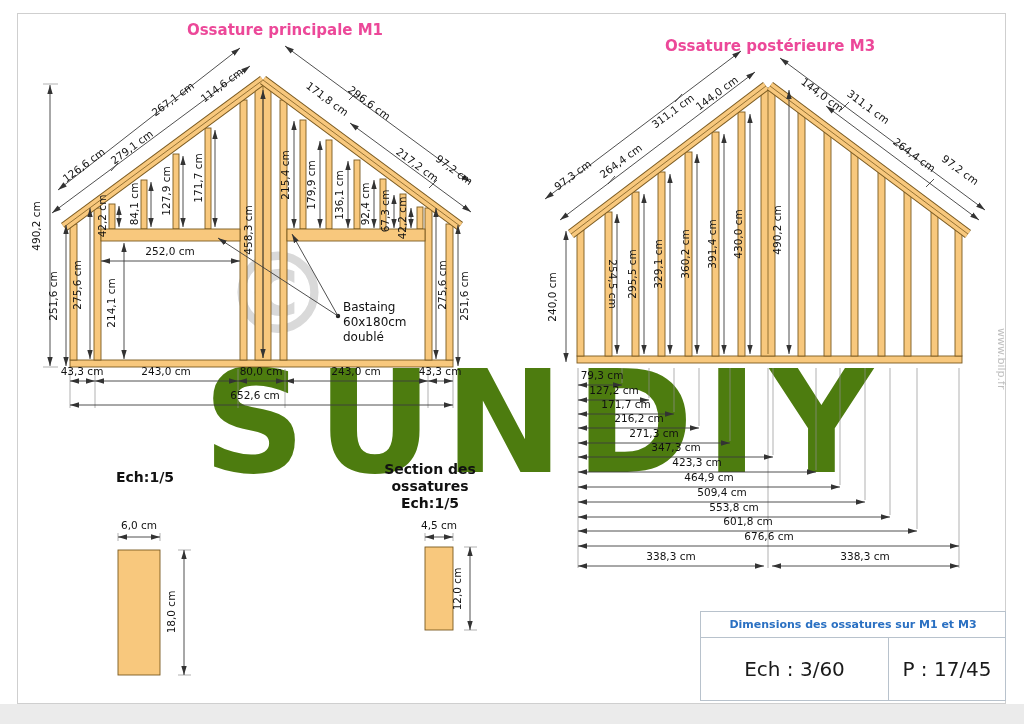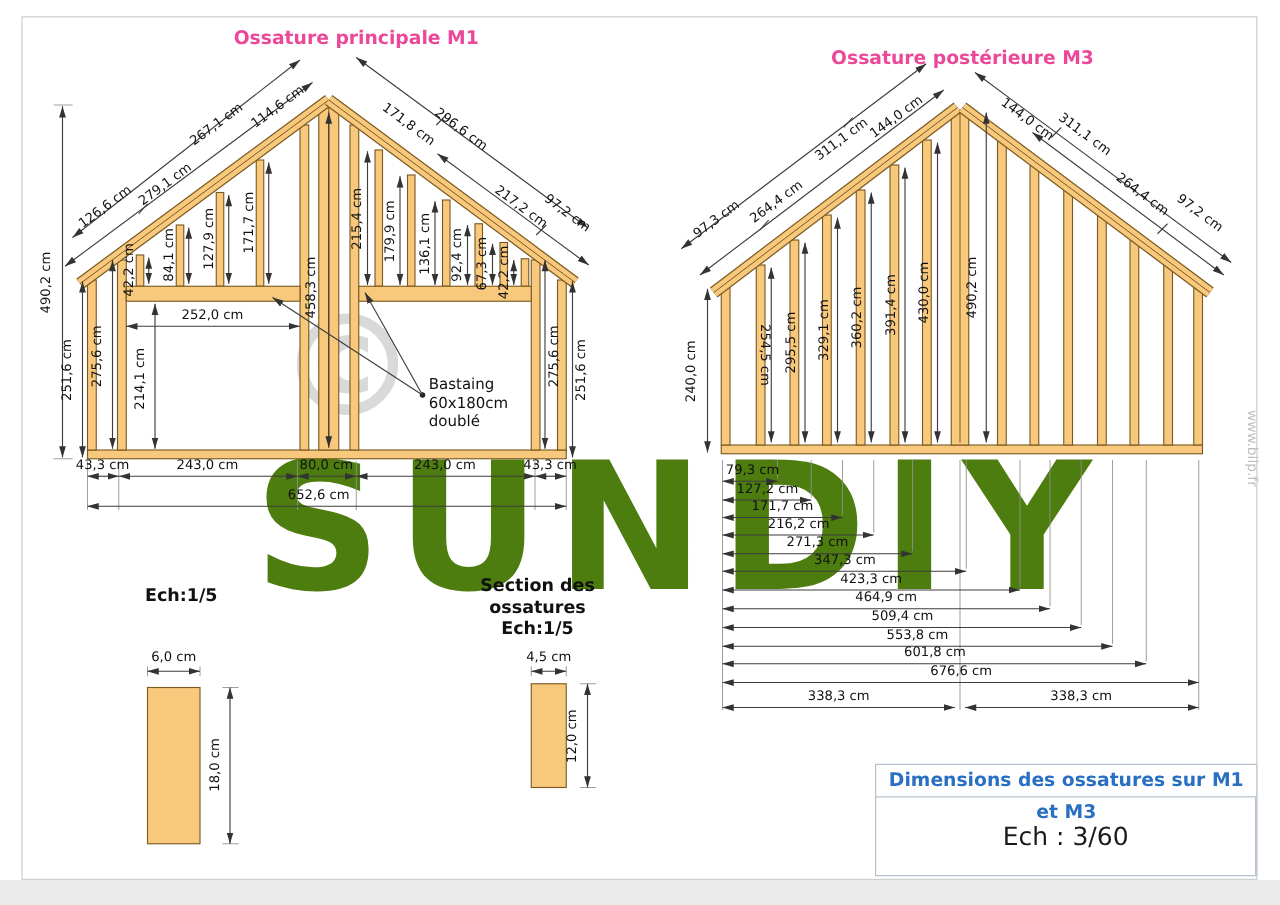--- a/index.html
+++ b/index.html
@@ -28,21 +28,21 @@
   .woodline{stroke:#7a5a20;stroke-width:0.8;}
   .dim{stroke:#3c3c3c;stroke-width:0.9;marker-start:url(#mS);marker-end:url(#mE);}
   .dimE{stroke:#3c3c3c;stroke-width:0.9;marker-end:url(#mE);}
   .thin{stroke:#3c3c3c;stroke-width:0.9;}
   .ext{stroke:#909090;stroke-width:0.7;}
   .dt{font-family:"DejaVu Sans",sans-serif;font-size:10.5px;fill:#111;text-anchor:middle;}
   .dts{font-family:"DejaVu Sans",sans-serif;font-size:12px;fill:#111;text-anchor:start;}
   
   #tblock{position:absolute;left:700px;top:611px;width:306px;z-index:2;}
   #tblock-header{border:1px solid #b8c2cc;background:#fff;height:25px;line-height:25px;
-                 text-align:center;color:#2a70c2;font-weight:bold;font-size:15px;}
+                 text-align:center;color:#2a70c2;font-weight:bold;font-size:11px;}
   #tblock-row{display:flex;border:1px solid #b8c2cc;margin-top:-1px;height:62px;background:#fff;}
   .tb-cell{display:flex;align-items:center;justify-content:center;font-size:20px;color:#1a1a1a;}
   #tb-logo-cell{width:64px;border-right:1px solid #b8c2cc;}
   #tb-scale-cell{flex:1;border-right:1px solid #b8c2cc;}
   #tb-page-cell{width:116px;}
 </style>
 </head>
 <body>
 
 <div id="stage">
@@ -326,15 +326,16 @@
       <line class="ext" x1="464" y1="630" x2="477" y2="630"></line>
       <line class="dim" x1="470" y1="547" x2="470" y2="630"></line>
       <text class="dt" transform="translate(461,589) rotate(-90)">12,0 cm</text>
     </g>
   </svg>
 
   <div id="tblock">
     <div id="tblock-header">Dimensions des ossatures sur M1 et M3</div>
     <div id="tblock-row">
       <div class="tb-cell" id="tb-scale-cell">Ech : 3/60</div>
+      <div class="tb-cell" id="tb-page-cell">P : 17/45</div>
     </div>
   </div>
 </div>
 
 </body></html>

